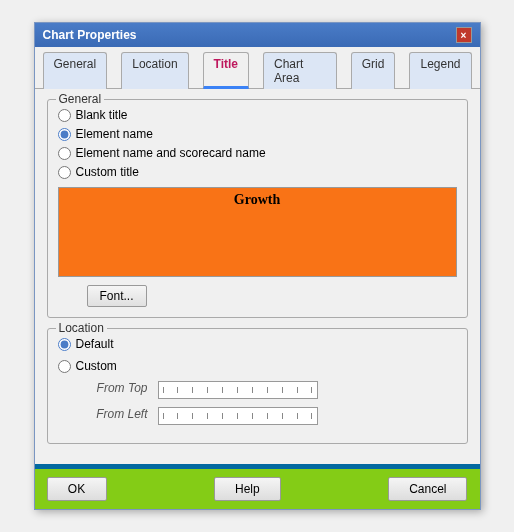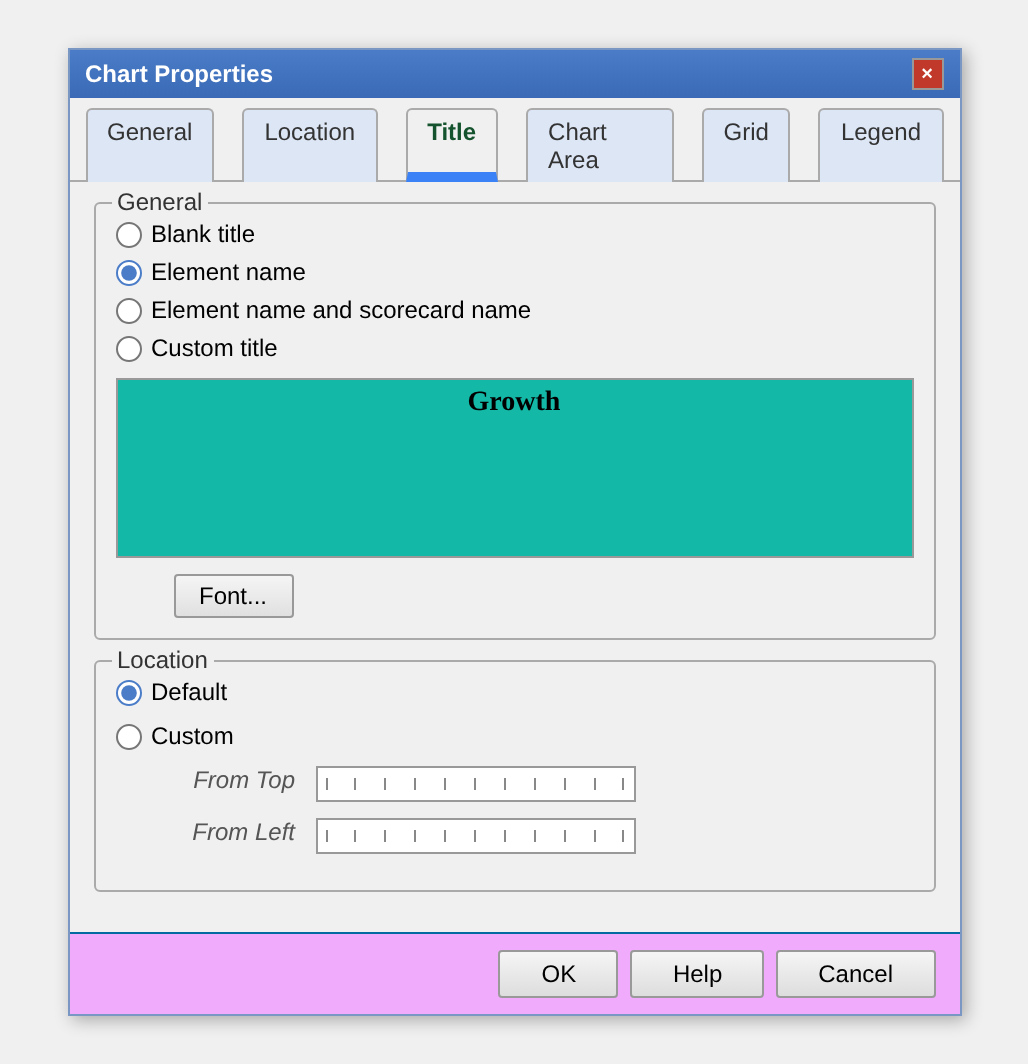--- a/index.html
+++ b/index.html
@@ -55,23 +55,23 @@
       background: #dce6f5;
       cursor: pointer;
       font-size: 12px;
       color: #333;
       border-radius: 3px 3px 0 0;
       position: relative;
       bottom: -1px;
     }
     .tab.active {
       background: #f0f0f0;
-      border-bottom: 5px solid #3b82f6;
+      border-bottom: 3px solid #3b82f6;
       font-weight: bold;
-      color: #14532d;
+      color: #be185d;
       z-index: 1;
     }
     .content {
       padding: 10px 12px;
     }
     .group-box {
       border: 1px solid #aaa;
       border-radius: 3px;
       margin-bottom: 10px;
       padding: 8px 10px 10px 10px;
@@ -92,21 +92,21 @@
       gap: 5px;
       margin-bottom: 5px;
     }
     .radio-row input[type="radio"] {
       accent-color: #4a7cc7;
       width: 13px;
       height: 13px;
     }
     .title-textarea-container {
       border: 1px solid #999;
-      background: #14b8a6;
+      background: #f97316;
       margin: 8px 0;
       padding: 4px;
       height: 90px;
       display: flex;
       align-items: center;
       justify-content: center;
     }
     .title-textarea-container textarea {
       width: 100%;
       height: 100%;
@@ -161,25 +161,25 @@
       justify-content: space-between;
       padding: 0 4px;
     }
     .slider-tick {
       width: 1px;
       height: 6px;
       background: #888;
     }
     .bottom-buttons {
       display: flex;
-      justify-content: flex-end;
+      justify-content: space-between;
       gap: 6px;
       padding: 8px 12px;
-      border-top: 1px solid #0369a1;
-      background: #f0abfc;
+      border-top: 5px solid #0369a1;
+      background: #84cc16;
     }
     .btn {
       padding: 4px 20px;
       border: 1px solid #999;
       background: linear-gradient(to bottom, #f5f5f5, #ddd);
       cursor: pointer;
       font-size: 12px;
       border-radius: 2px;
       min-width: 60px;
     }

